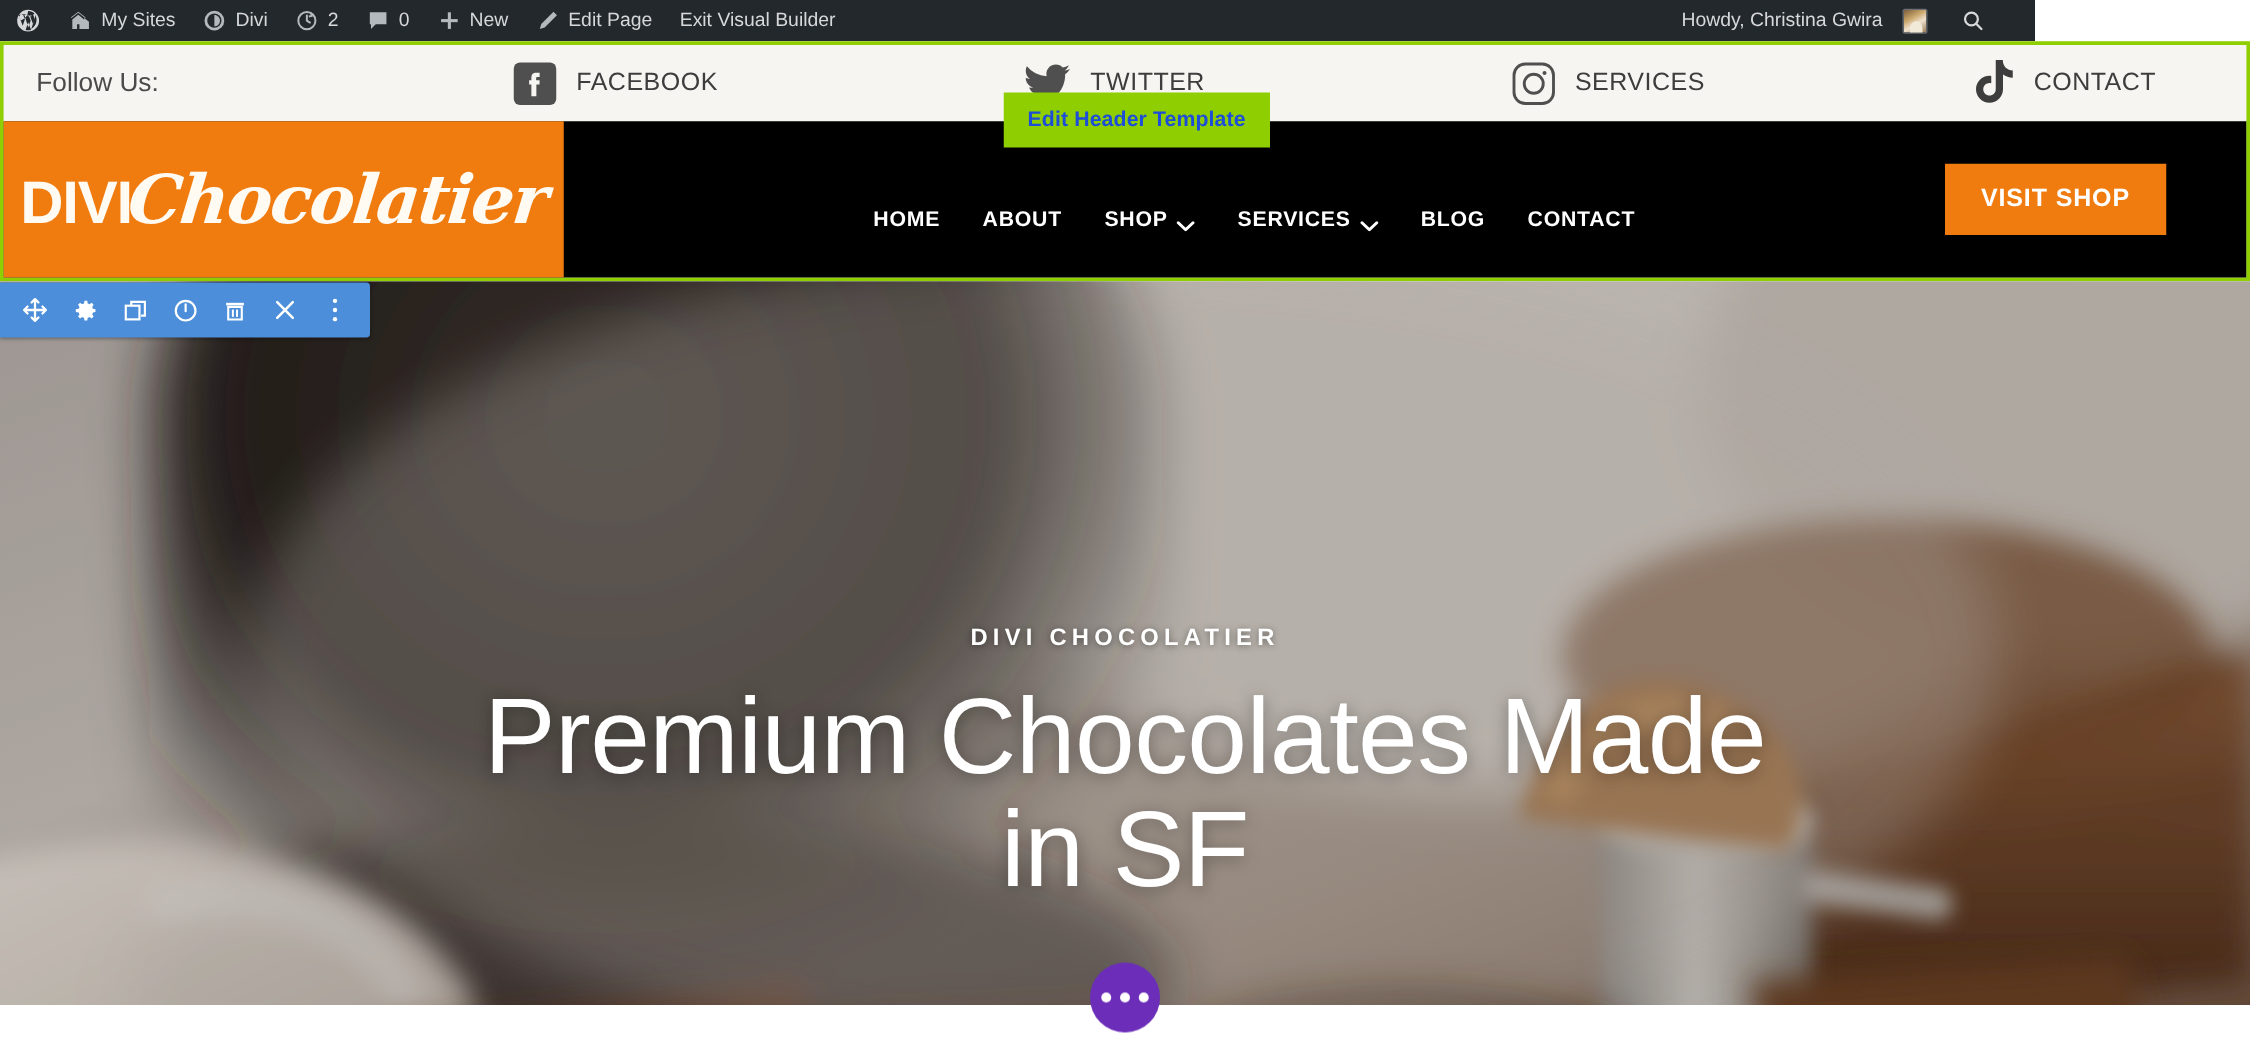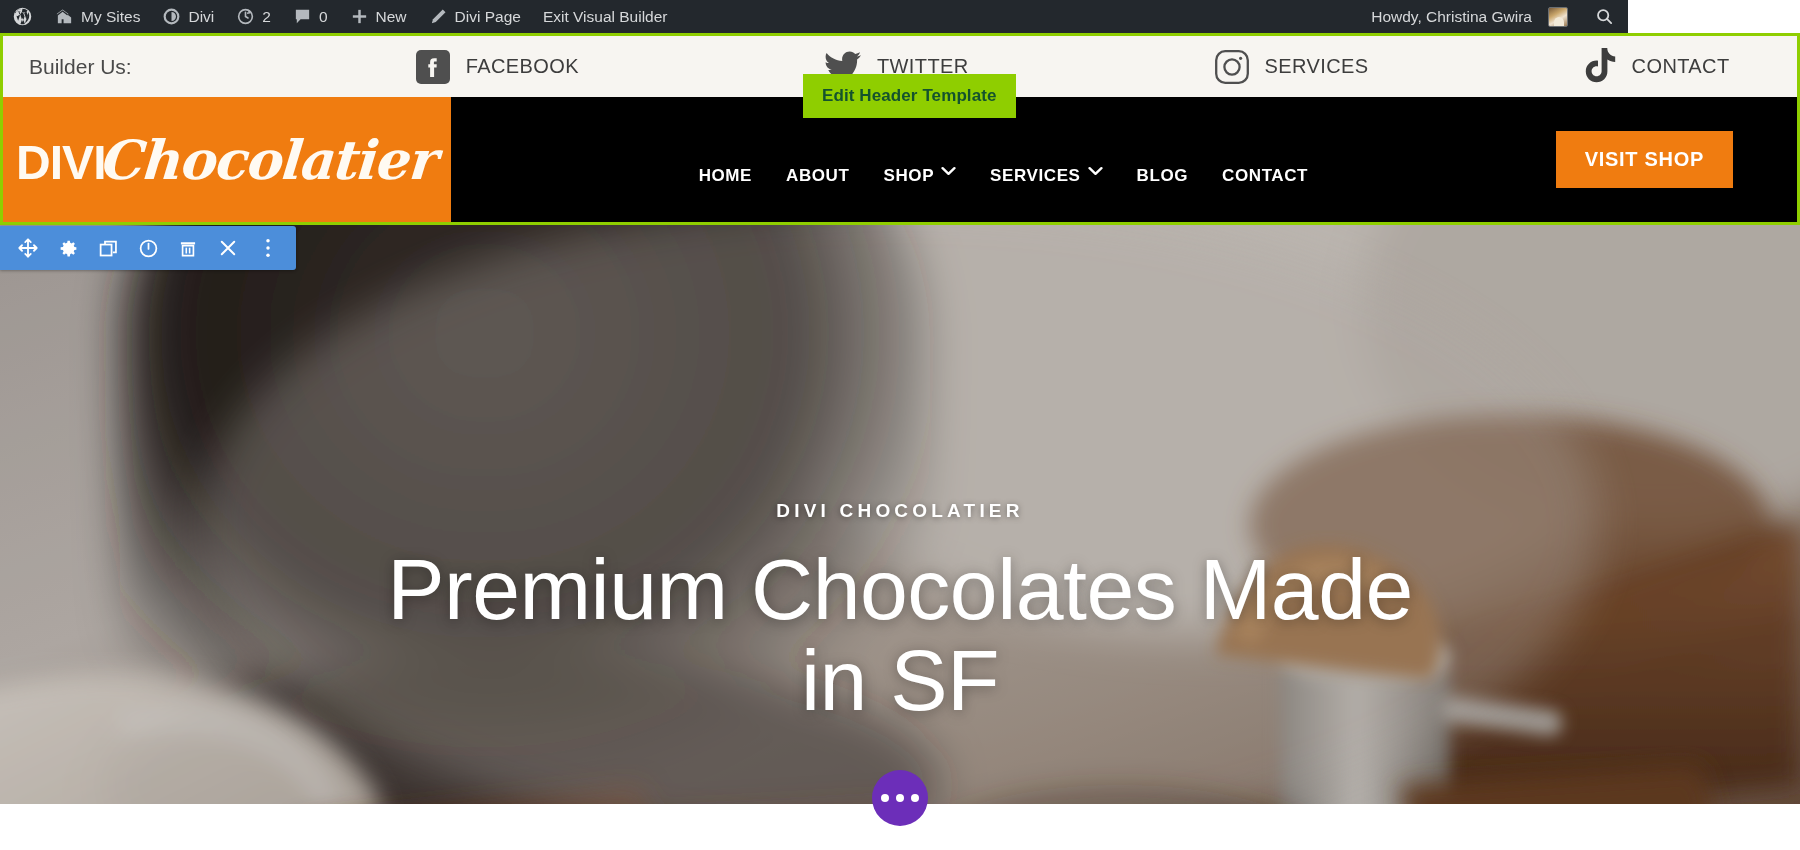--- a/index.html
+++ b/index.html
@@ -10,21 +10,21 @@
   }
   #root { position:relative; width:1800px; height:850px; }
 
   
   .adminbar {
     position:absolute; left:0; top:0; width:1628px; height:33px;
     background:#23282d; color:#b4b9be;
     display:flex; align-items:center; font-size:15.5px;
   }
   .ab-left { display:flex; align-items:center; height:33px; }
-  .ab-right { display:flex; align-items:center; height:33px; margin-left:auto; padding-right:4px; }
+  .ab-right { display:flex; align-items:center; height:33px; margin-left:auto; padding-right:30px; }
   .ab-item {
     display:flex; align-items:center; gap:7px;
     height:33px; padding:0 11px; color:#d6d8da; white-space:nowrap;
   }
   .ab-item:first-child { padding-left:12px; }
   .ab-icn { display:inline-flex; align-items:center; justify-content:center; }
   .ab-icn svg { display:block; }
   .wp-logo svg { width:21px; height:21px; }
   .avatar {
     width:20px; height:20px; margin-left:9px; border-radius:2px;
@@ -39,21 +39,21 @@
   .search-ab { padding:0 10px 0 16px; }
 
   
   .tpl-wrap {
     position:absolute; left:0; top:33px; width:1800px; height:192px;
     border:3px solid #8fce00;
     background:#f5f3ef;
   }
   .tpl-badge {
     position:absolute; left:800px; top:38px; z-index:40;
-    background:#8fce00; color:#14532d;
+    background:#8fce00; color:#1d4ed8;
     font-size:17px; font-weight:bold; letter-spacing:.1px;
     padding:12px 19px; white-space:nowrap;
     font-family:"Liberation Sans", sans-serif;
   }
 
   
   .socialbar {
     position:relative; height:61px; background:#f7f5f1;
     display:flex; align-items:center; padding:0 26px;
   }
@@ -89,21 +89,21 @@
   }
   .logo-choc {
     font-family:"DejaVu Serif", serif;
     font-style:italic; font-weight:bold; font-size:54px;
     margin-left:-2px; transform:skewX(-6deg); letter-spacing:-1.5px;
   }
   .nav {
     flex:1; display:flex; align-items:center; justify-content:center; gap:0;
   }
   .nav-item {
-    display:flex; align-items:flex-start; gap:7px;
+    display:flex; align-items:flex-end; gap:7px;
     color:#ffffff; font-size:17px; font-weight:bold; letter-spacing:.6px;
     padding:0 17px; white-space:nowrap;margin-top:32px;
   }
   .caret { display:inline-block; }
   .caret svg { display:block; }
   .cta-box { display:flex; align-items:center; padding-right:64px; }
   .cta-btn {
     background:#f07c10; color:#ffffff;
     font-size:20px; font-weight:bold; letter-spacing:.7px;
     padding:17px 29px; border:none; cursor:pointer;
@@ -226,21 +226,21 @@
         </span>
         <span>New</span>
       </div>
 
       <div class="ab-item">
         <span class="ab-icn">
           <svg width="19" height="19" viewBox="0 0 20 20" fill="#b4b9be">
               <path d="M14.5 2.6l2.9 2.9L7.1 15.8 3 17l1.2-4.1L14.5 2.6z"></path>
             </svg>
         </span>
-        <span>Divi Page</span>
+        <span>Edit Page</span>
       </div>
 
       <div class="ab-item">
         <span>Exit Visual Builder</span>
       </div>
     </div>
 
     <div class="ab-right">
       <div class="ab-item">
         <span class="howdy">Howdy, Christina Gwira</span>
@@ -253,21 +253,21 @@
               <path d="M12.6 12.6L17 17" stroke-linecap="round"></path>
             </svg>
         </span>
       </div>
     </div>
   </div>
 
   <div class="tpl-wrap">
 
     <div class="socialbar">
-      <span class="follow-label">Builder Us:</span>
+      <span class="follow-label">Follow Us:</span>
 
       <div class="soc-list">
 
         <a class="soc soc-fb">
           <span>
             <svg width="36" height="36" viewBox="0 0 36 36">
                 <rect x="1" y="1" width="34" height="34" rx="5" fill="#4f4f4f"></rect>
                 <path d="M21.6 18.6h-2.5V28h-4v-9.4h-1.8v-3.4h1.8v-2c0-2.5 1.1-4 4.1-4h2.5v3.4h-1.6c-1.1 0-1.2.4-1.2 1.2v1.4h2.8l-.1 3.4z" fill="#f7f5f1"></path>
               </svg>
           </span>

